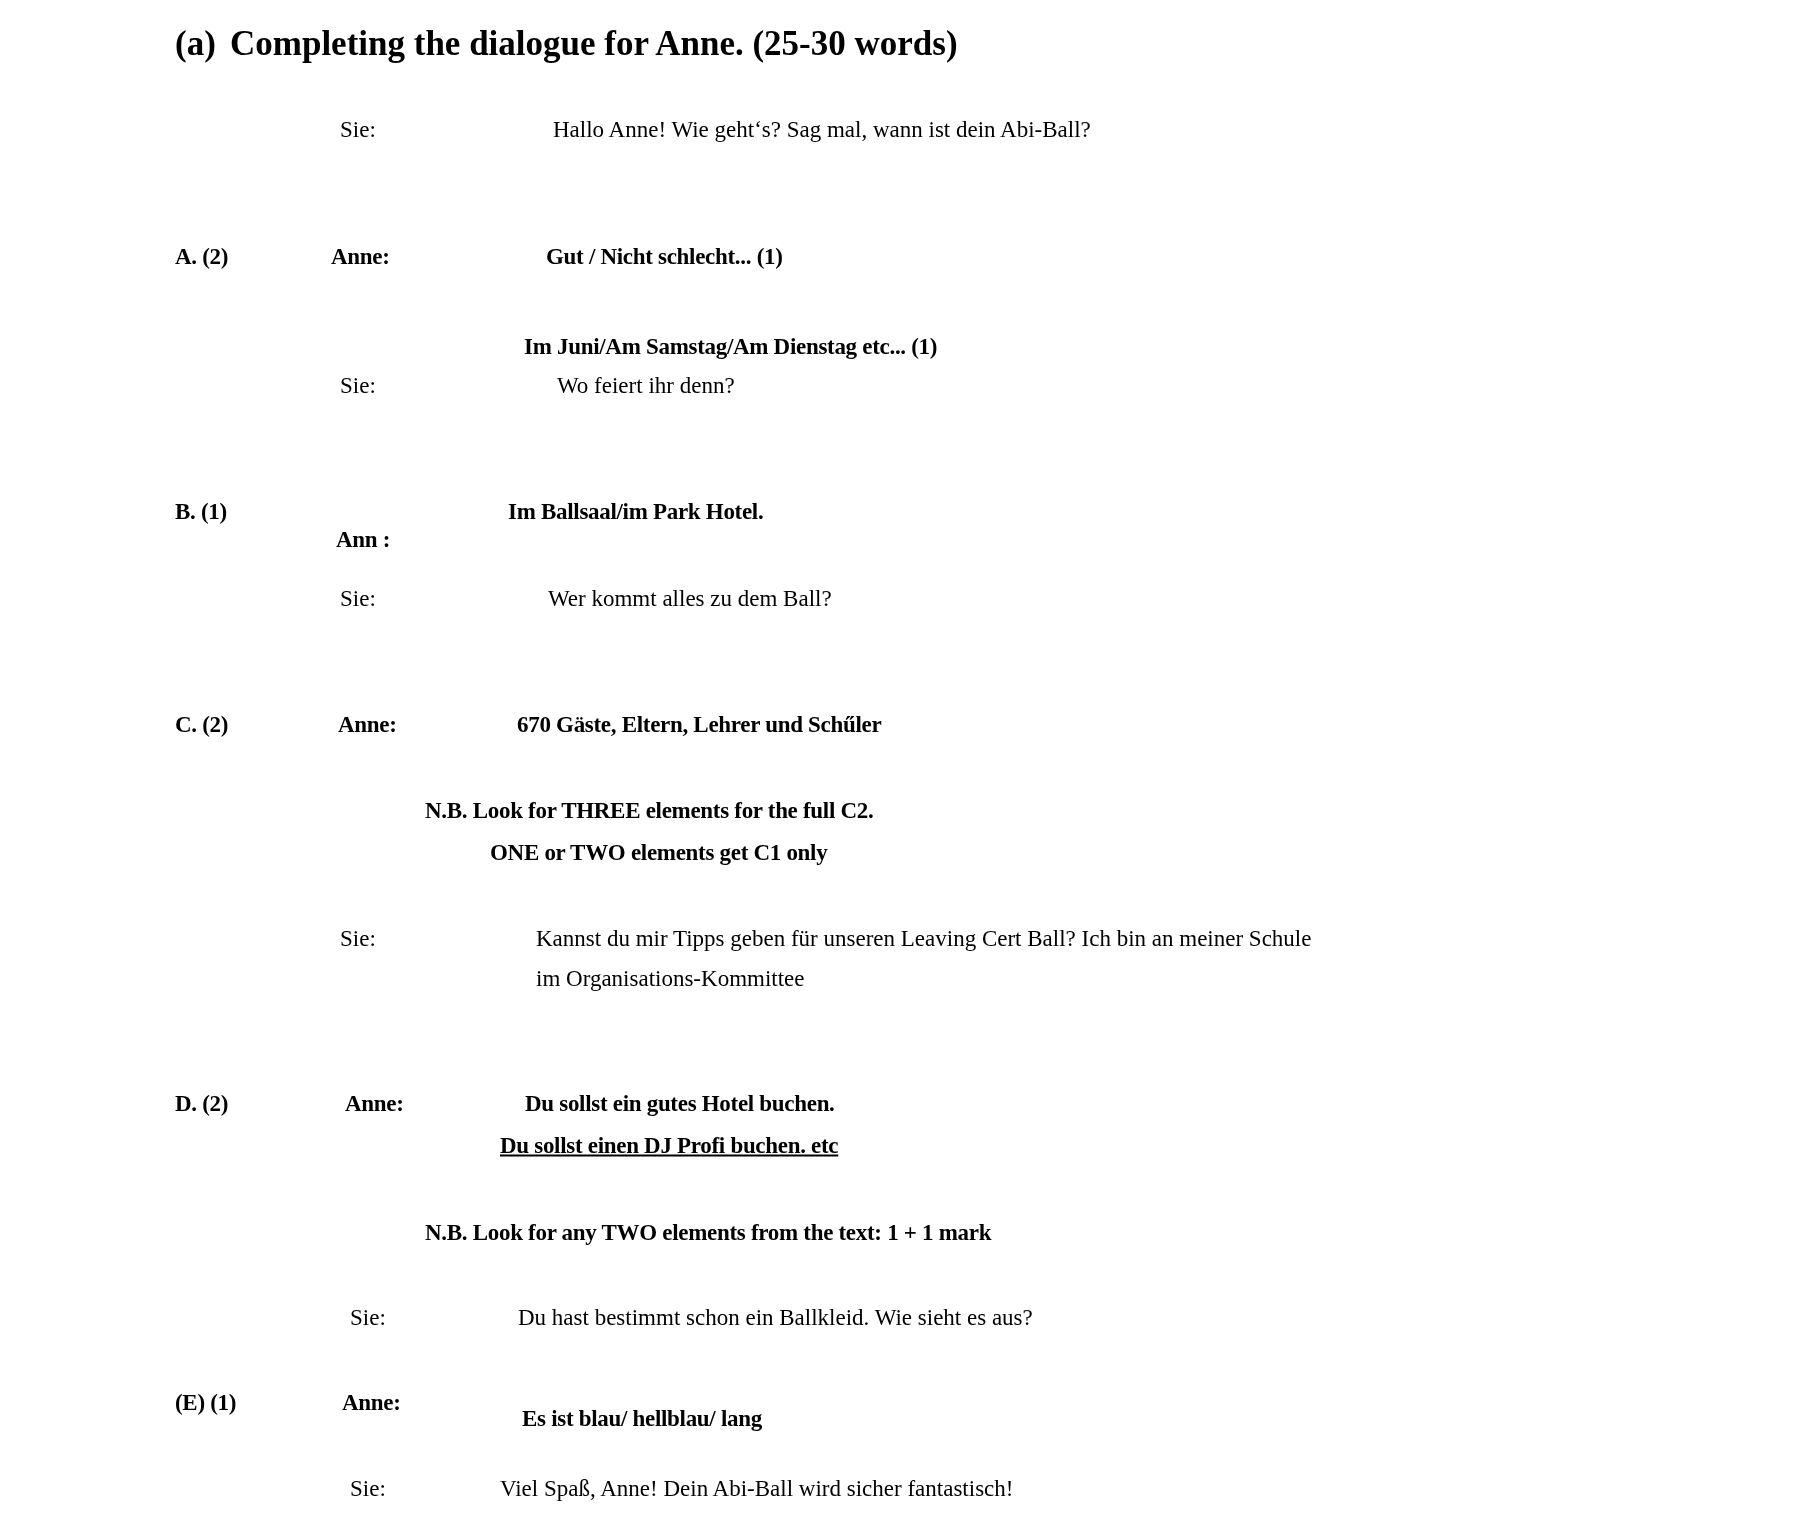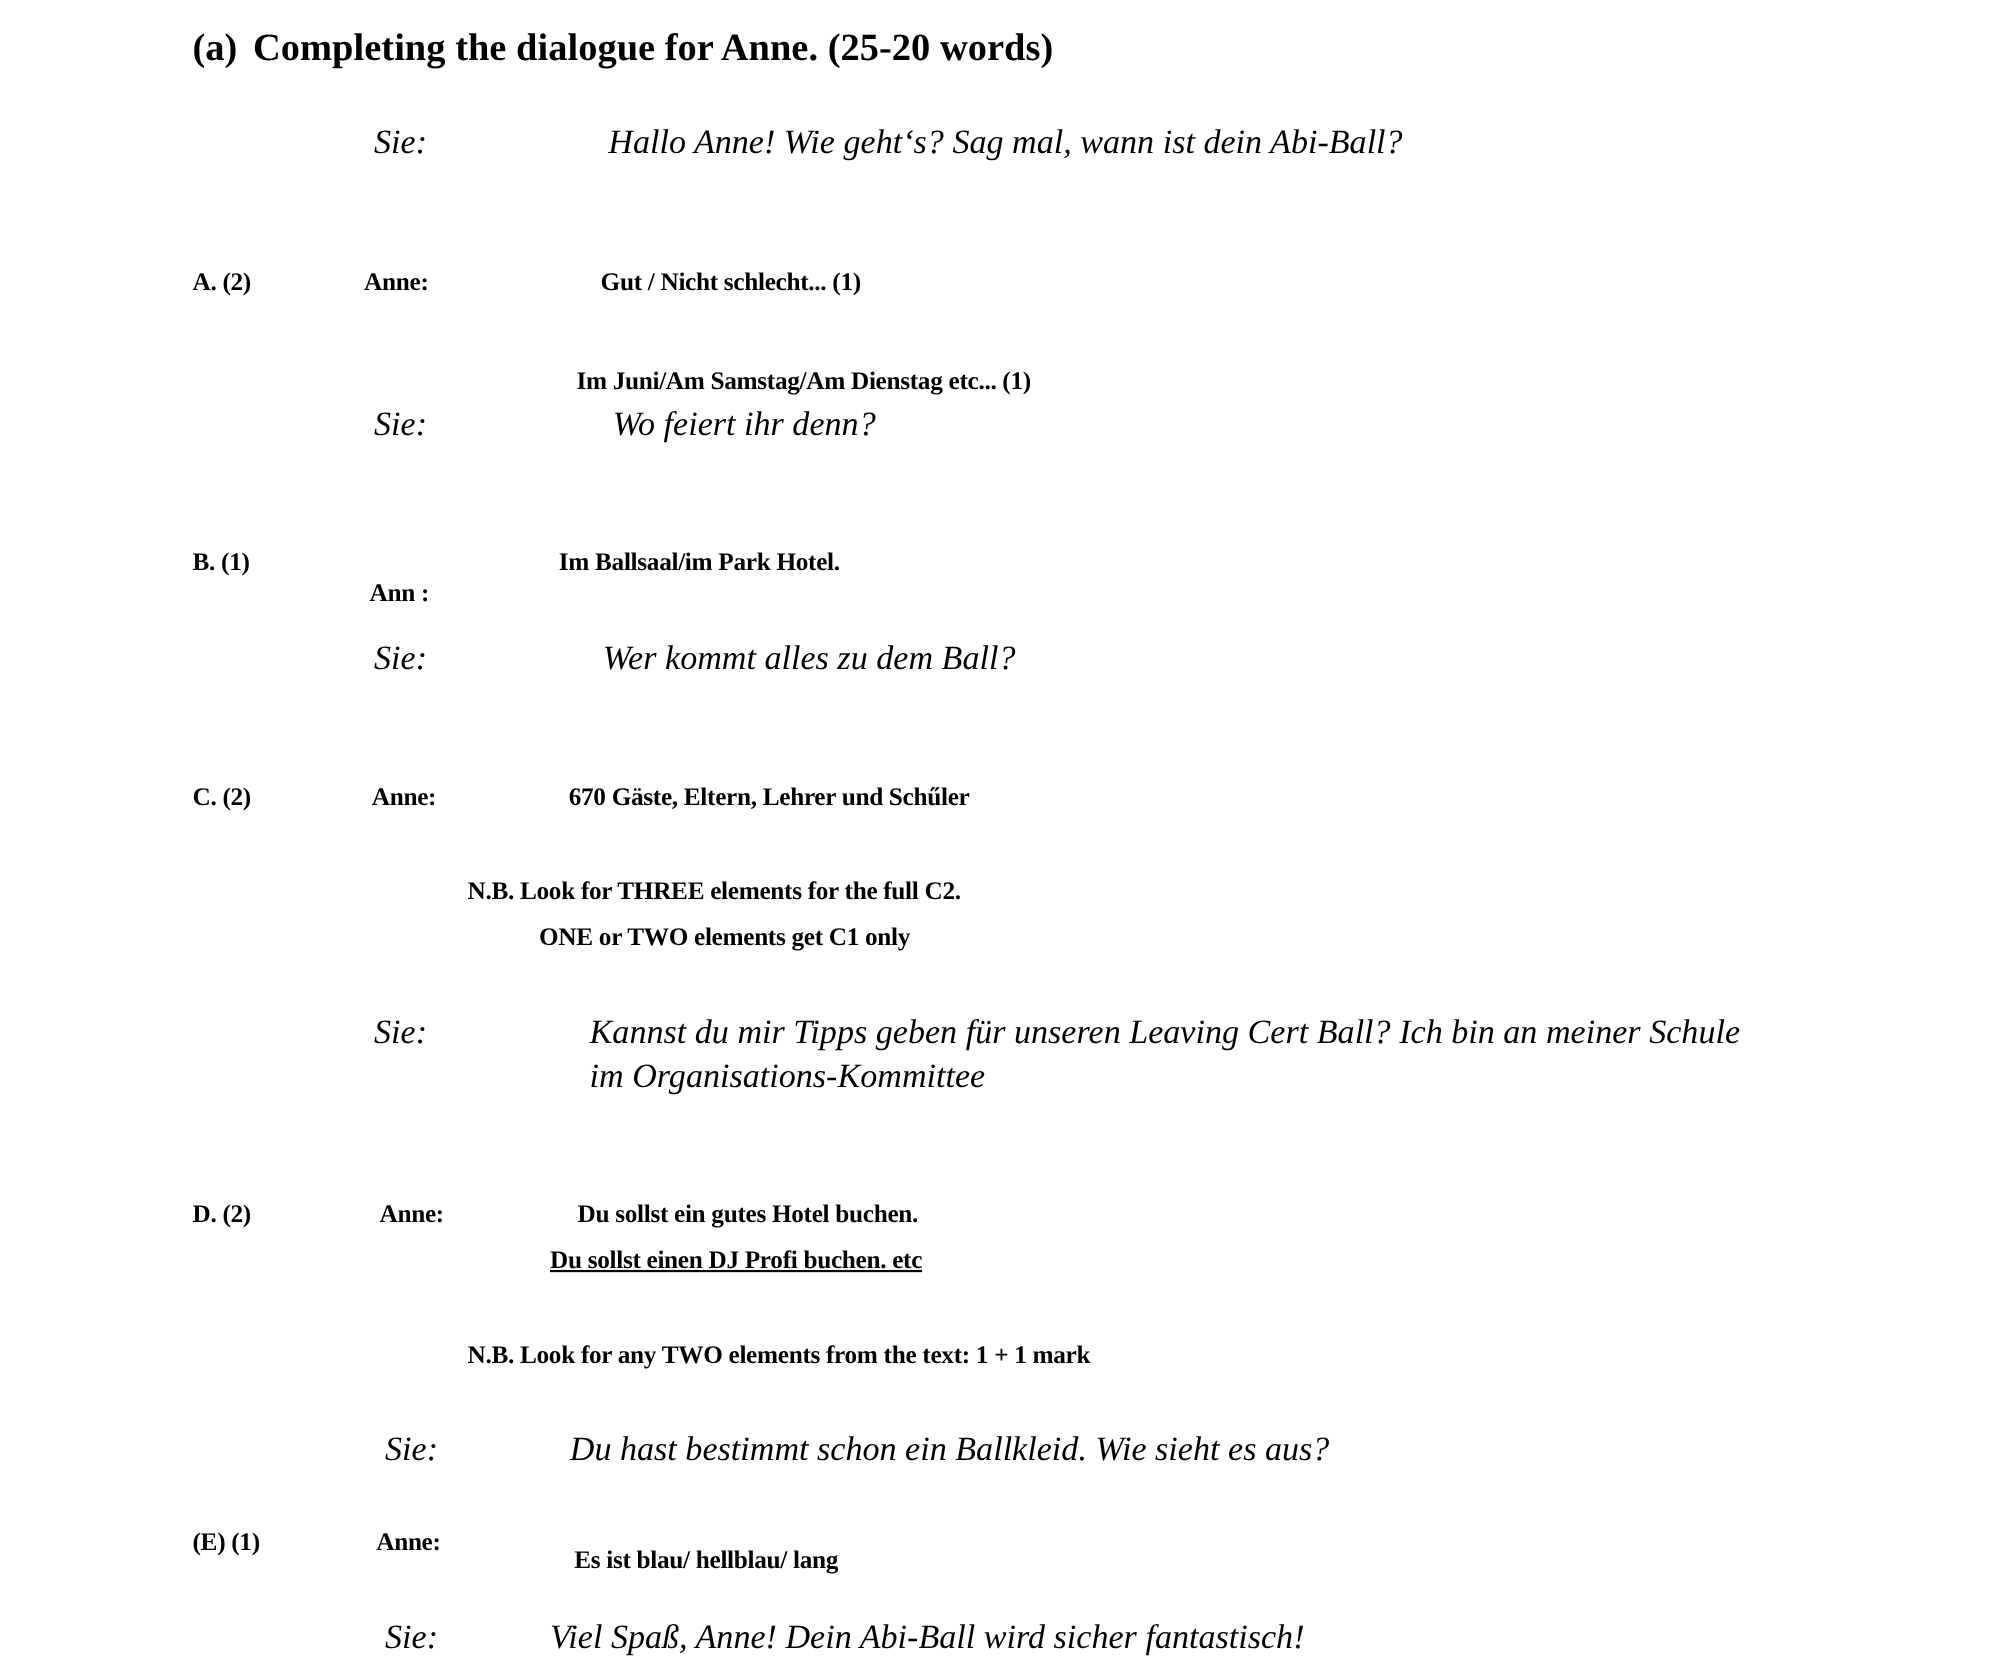--- a/index.html
+++ b/index.html
@@ -1,26 +1,26 @@
 <!DOCTYPE html>
 <html><head>
 <meta charset="utf-8">
 <style>
   html, body { margin:0; padding:0; background:#ffffff; }
   body { width:1818px; height:1514px; position:relative; overflow:hidden; color:#000; }
   .t { position:absolute; white-space:nowrap; font-family:"Liberation Serif", serif; line-height:1; transform:translateY(-50%); }
   .b { font-weight:bold; font-size:23px; letter-spacing:-0.3px; }
-  .i { font-style:italic; font-size:31px; }
+  .i { font-size:23px; }
   .h { font-weight:bold; font-size:35px; }
 </style>
 </head>
 <body>
 
 <div class="t h" style="left:175px;top:43px;">(a)</div>
-<div class="t h" style="left:230px;top:43px;">Completing the dialogue for Anne.  (25-20 words)</div>
+<div class="t h" style="left:230px;top:43px;">Completing the dialogue for Anne.  (25-30 words)</div>
 
 <div class="t i" style="left:340px;top:129px;">Sie:</div>
 <div class="t i" style="left:553px;top:129px;">Hallo Anne!  Wie geht‘s?  Sag mal, wann ist dein Abi-Ball?</div>
 
 <div class="t b" style="left:175px;top:256px;">A. (2)</div>
 <div class="t b" style="left:331px;top:256px;">Anne:</div>
 <div class="t b" style="left:546px;top:256px;">Gut / Nicht schlecht... (1)</div>
 <div class="t b" style="left:524px;top:300px;margin-top:46px;">Im Juni/Am Samstag/Am Dienstag etc... (1)</div>
 
 <div class="t i" style="left:340px;top:385px;">Sie:</div>

